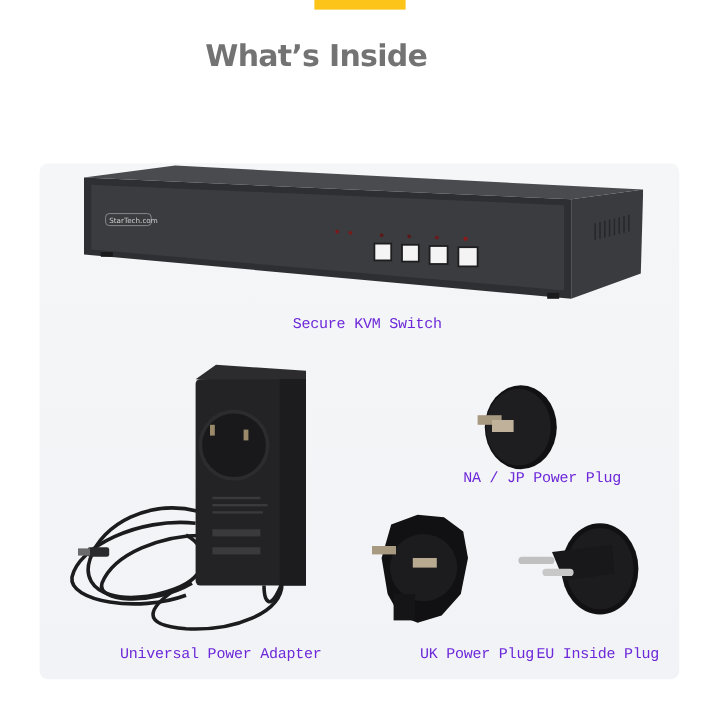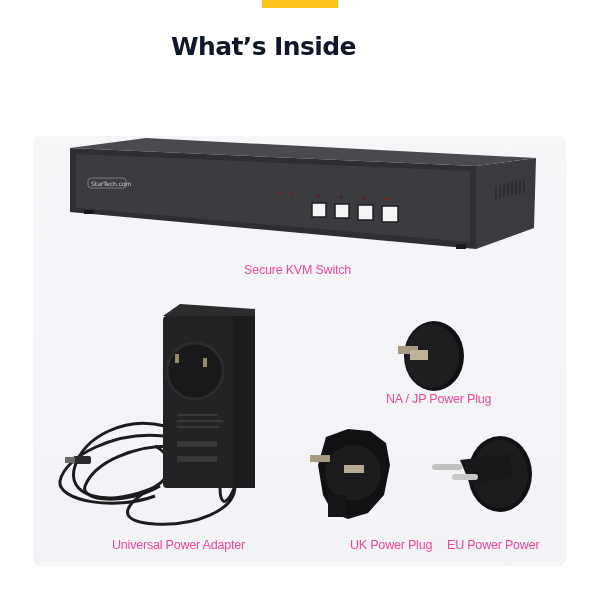--- a/index.html
+++ b/index.html
@@ -3,32 +3,32 @@
 <meta charset="utf-8">
 <style>
   * { box-sizing: border-box; margin: 0; padding: 0; }
   html, body { width: 600px; height: 600px; background: #ffffff; overflow: hidden; }
   body { position: relative; font-family: "DejaVu Sans", "Liberation Sans", sans-serif; }
 
   .accent-bar { position: absolute; left: 262px; top: 0; width: 76px; height: 8px; background: #fcc419; }
 
   .title {
     position: absolute; left: 0; top: 32px; width: 527px; text-align: center;
-    font-size: 25px; font-weight: bold; color: #0f172a; letter-spacing: -0.6px;
+    font-size: 25px; font-weight: bold; color: #737373; letter-spacing: -0.6px;
   }
 
   .panel {
     position: absolute; left: 33px; top: 136px; width: 533px; height: 430px;
     background: linear-gradient(180deg, #f5f6f8 0%, #f1f3f6 100%);
     border-radius: 7px;
   }
 
   .caption {
-    position: absolute; font-size: 12.5px; color: #ec4899; white-space: nowrap;
-    font-family: Liberation Sans, sans-serif; letter-spacing: -0.2px;
+    position: absolute; font-size: 12.5px; color: #6d28d9; white-space: nowrap;
+    font-family: Liberation Mono, monospace; letter-spacing: -0.2px;
   }
 
   
   .kvm { position: absolute; left: 66px; top: 136px; width: 470px; height: 118px; }
   .kvm svg { width: 100%; height: 100%; }
 
   .adapter { position: absolute; left: 45px; top: 296px; width: 210px; height: 230px; }
   .plug-na { position: absolute; left: 390px; top: 316px; width: 80px; height: 80px; }
   .plug-uk { position: absolute; left: 308px; top: 425px; width: 90px; height: 96px; }
   .plug-eu { position: absolute; left: 430px; top: 432px; width: 105px; height: 85px; }
@@ -107,21 +107,21 @@
     <g fill="#3a3a3c">
       <rect x="132" y="118" width="40" height="2"></rect>
         <rect x="132" y="124" width="46" height="2"></rect>
       <rect x="132" y="130" width="42" height="2"></rect>
         <rect x="132" y="145" width="40" height="6"></rect>
       <rect x="132" y="160" width="40" height="6"></rect>
     </g>
     <path d="M175,192 C175,205 180,215 190,190" fill="none" stroke="#1c1c1e" stroke-width="3"></path>
   </svg>
 </div>
-<div class="caption" style="left:100px; top:538px;margin-left:12px;">Universal Power Adapter</div>
+<div class="caption" style="left:100px; top:538px;">Universal Power Adapter</div>
 
 <div class="plug-na">
   <svg viewBox="0 0 80 80" xmlns="http://www.w3.org/2000/svg">
     <ellipse cx="44" cy="40" rx="30" ry="35" fill="#111113"></ellipse>
     <ellipse cx="42" cy="40" rx="27" ry="32" fill="#1e1e20"></ellipse>
     <rect x="8" y="30" width="20" height="8" fill="#a89a80"></rect>
     <rect x="20" y="34" width="18" height="10" fill="#c0b29a"></rect>
   </svg>
 </div>
 <div class="caption" style="left:386px; top:392px;">NA / JP Power Plug</div>
@@ -139,13 +139,13 @@
 
 <div class="plug-eu">
   <svg viewBox="0 0 105 85" xmlns="http://www.w3.org/2000/svg">
     <ellipse cx="70" cy="42" rx="32" ry="38" fill="#111113"></ellipse>
     <ellipse cx="70" cy="42" rx="28" ry="34" fill="#1c1c1e"></ellipse>
     <path d="M30,28 L80,22 L82,46 L40,52 Z" fill="#18181a"></path>
     <rect x="2" y="32" width="30" height="6" rx="3" fill="#c0c0c0"></rect>
     <rect x="22" y="42" width="26" height="6" rx="3" fill="#c8c8c8"></rect>
   </svg>
 </div>
-<div class="caption" style="left:447px; top:538px;">EU Power Power</div>
+<div class="caption" style="left:447px; top:538px;">EU Inside Plug</div>
 
 </body></html>

